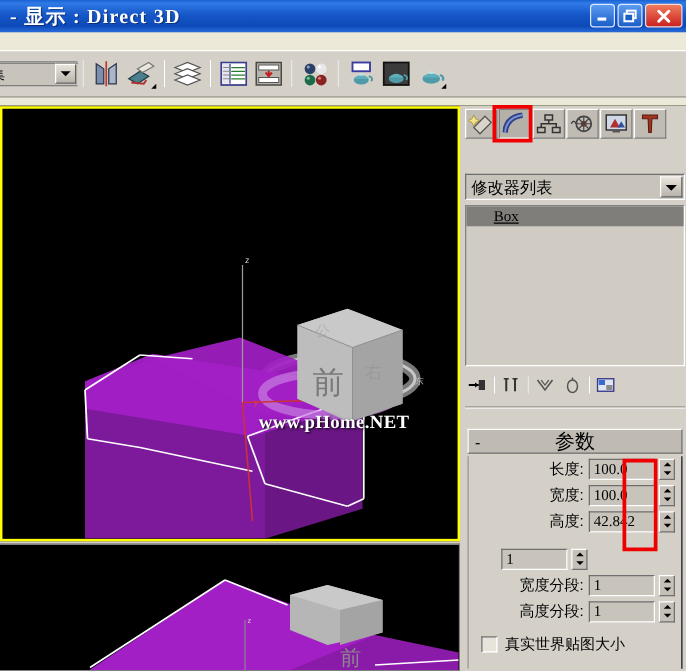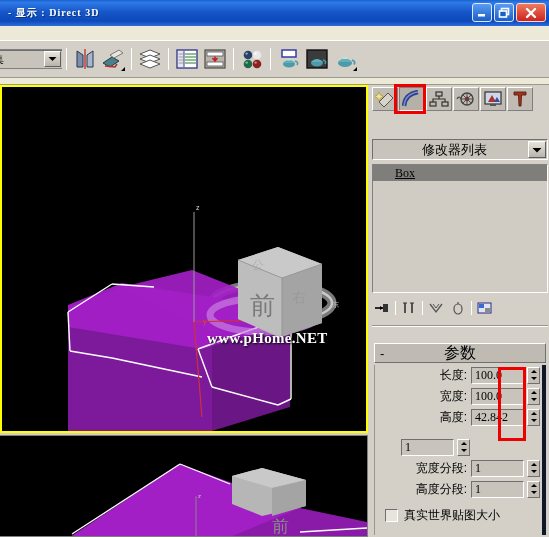--- a/index.html
+++ b/index.html
@@ -11,21 +11,21 @@
   }
   #app { position: relative; width: 549px; height: 537px; }
 
   
   .titlebar {
     position: absolute; left: 0; top: 0; width: 549px; height: 26px;
     background: linear-gradient(to bottom, #1a62d4 0%, #2f7ae6 10%, #1657c9 45%, #0d49b8 80%, #2a6ddc 100%);
     display: flex; align-items: center;
   }
   .titlebar .ttext {
-    color: #ffffff; font-size: 10px; font-weight: bold;
+    color: #ffffff; font-size: 16px; font-weight: bold;
     margin-left: 8px; letter-spacing: 1px;
     font-family: "Liberation Serif", serif;
     text-shadow: 1px 1px 0 rgba(0,0,0,.35);
     white-space: nowrap;
   }
   .wbtns { position: absolute; right: 3px; top: 3px; display: flex; gap: 2px; }
   .wbtn {
     width: 20px; height: 19px; border-radius: 3px;
     border: 1px solid #dce9ff;
     display: flex; align-items: center; justify-content: center;
@@ -138,21 +138,21 @@
     line-height: 17px; font-family: "Liberation Serif", serif;
   }
   .swatch { width: 22px; height: 19px; background: #a21fc6; border: 1px solid #404040; margin-left: 2px; }
 
   .modlist {
     position: absolute; left: 2px; top: 54px; width: 176px; height: 21px;
     background: #c8c4bc;
     border: 1px solid #6f6f6f; border-right-color: #ffffff; border-bottom-color: #ffffff;
     display: flex; align-items: center;
   }
-  .modlist .mtext { font-size: 13px; color: #000; padding-left: 4px; margin-left: 45px; }
+  .modlist .mtext { font-size: 13px; color: #000; padding-left: 4px; }
   .modlist .marrow {
     position: absolute; right: 1px; top: 1px; width: 18px; height: 17px;
     background: linear-gradient(to bottom,#e8e4dc,#b8b4ac);
     border: 1px solid #fff; border-right-color: #606060; border-bottom-color: #606060;
     display: flex; align-items: center; justify-content: center;
   }
   .stack {
     position: absolute; left: 2px; top: 79px; width: 176px; height: 129px;
     background: #d0ccc4;
     border: 1px solid #808080; border-right-color: #ffffff; border-bottom-color: #ffffff;
@@ -180,21 +180,21 @@
     border: 1px solid #ffffff; border-right-color: #707070; border-bottom-color: #707070;
     display: flex; align-items: center; justify-content: center;
     position: absolute;
   }
   .rollup .minus { position: absolute; left: 5px; font-size: 13px; color: #000; line-height: 1; }
   .rollup .rtitle { font-size: 16px; color: #000; }
 
   .params {
     position: absolute; left: 4px; top: 280px; width: 172px; height: 170px;
     background: #d4d0c8;
-    border-left: 1px solid #9a968e; border-right: 4px solid #0f172a;
+    border-left: 1px solid #9a968e; border-right: 1px solid #0f172a;
   }
   .prow { display: flex; align-items: center; height: 20px; margin-bottom: 1px; }
   .plabel {
     font-size: 12px; color: #000; text-align: right;
     white-space: nowrap;
   }
   .pfield {
     height: 17px; background: #c8c4bc;
     border: 1px solid #6f6f6f; border-right-color: #ffffff; border-bottom-color: #ffffff;
     font-size: 12px; color: #000; padding-left: 3px; line-height: 15px;

